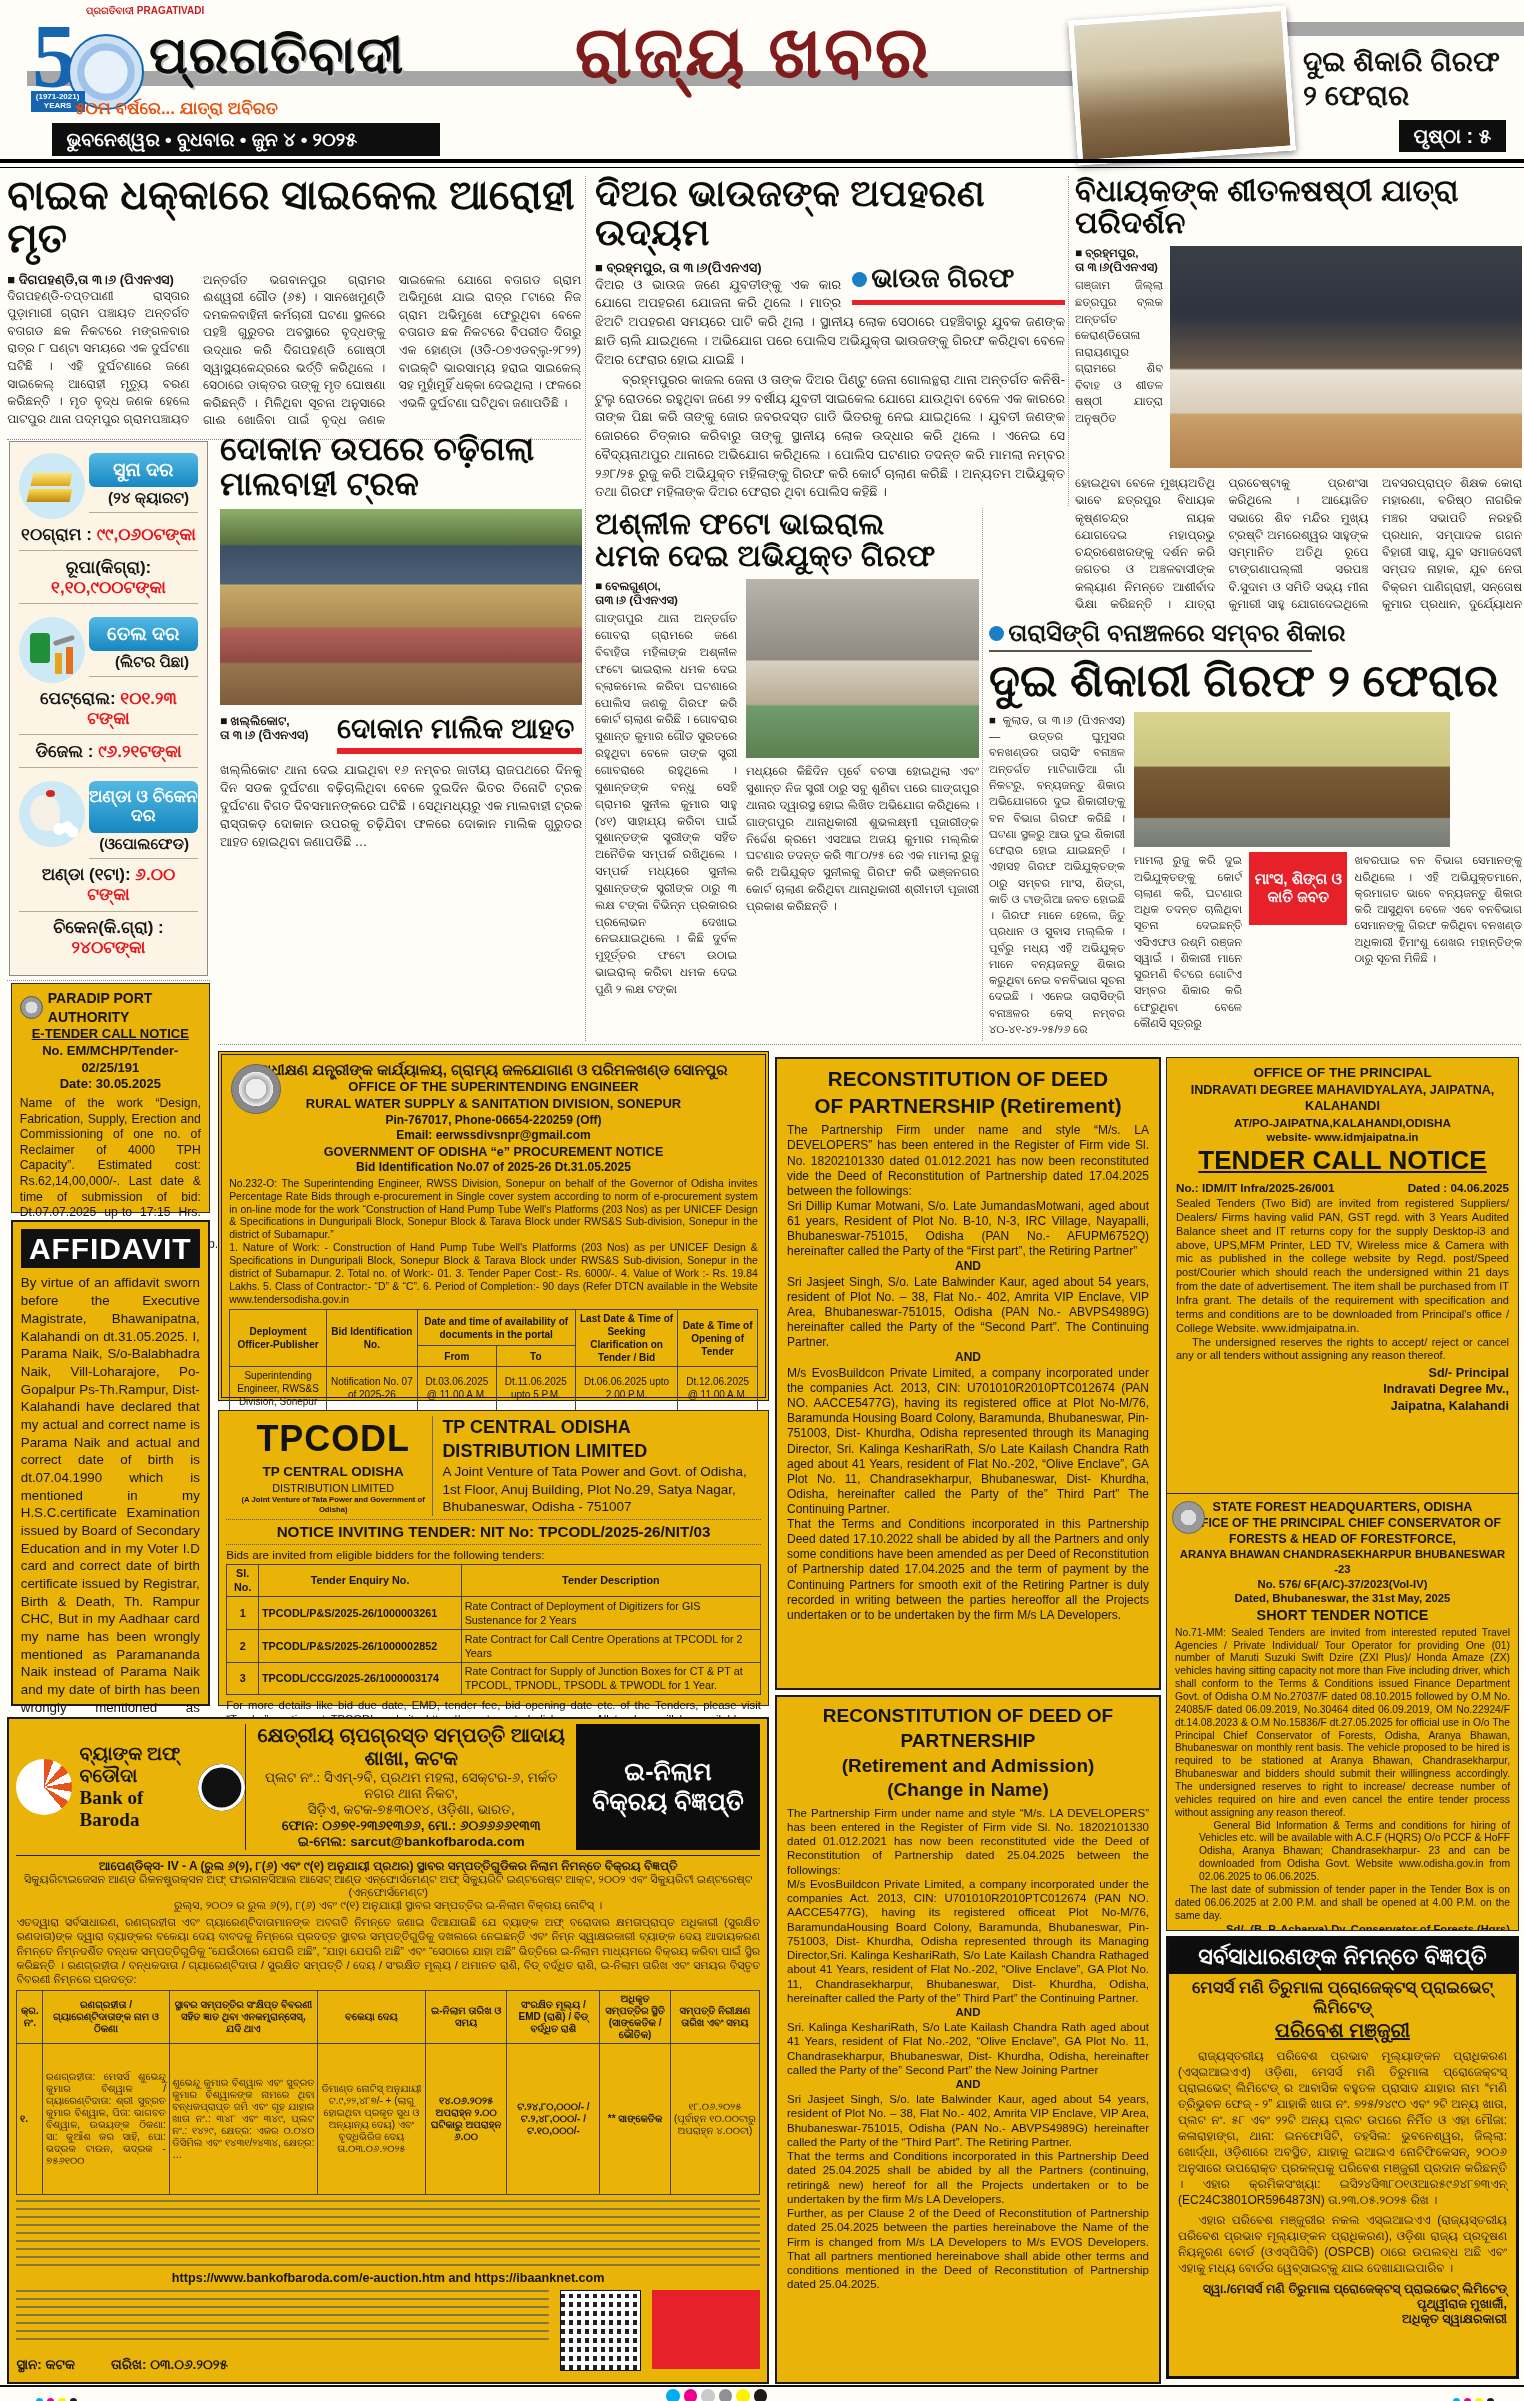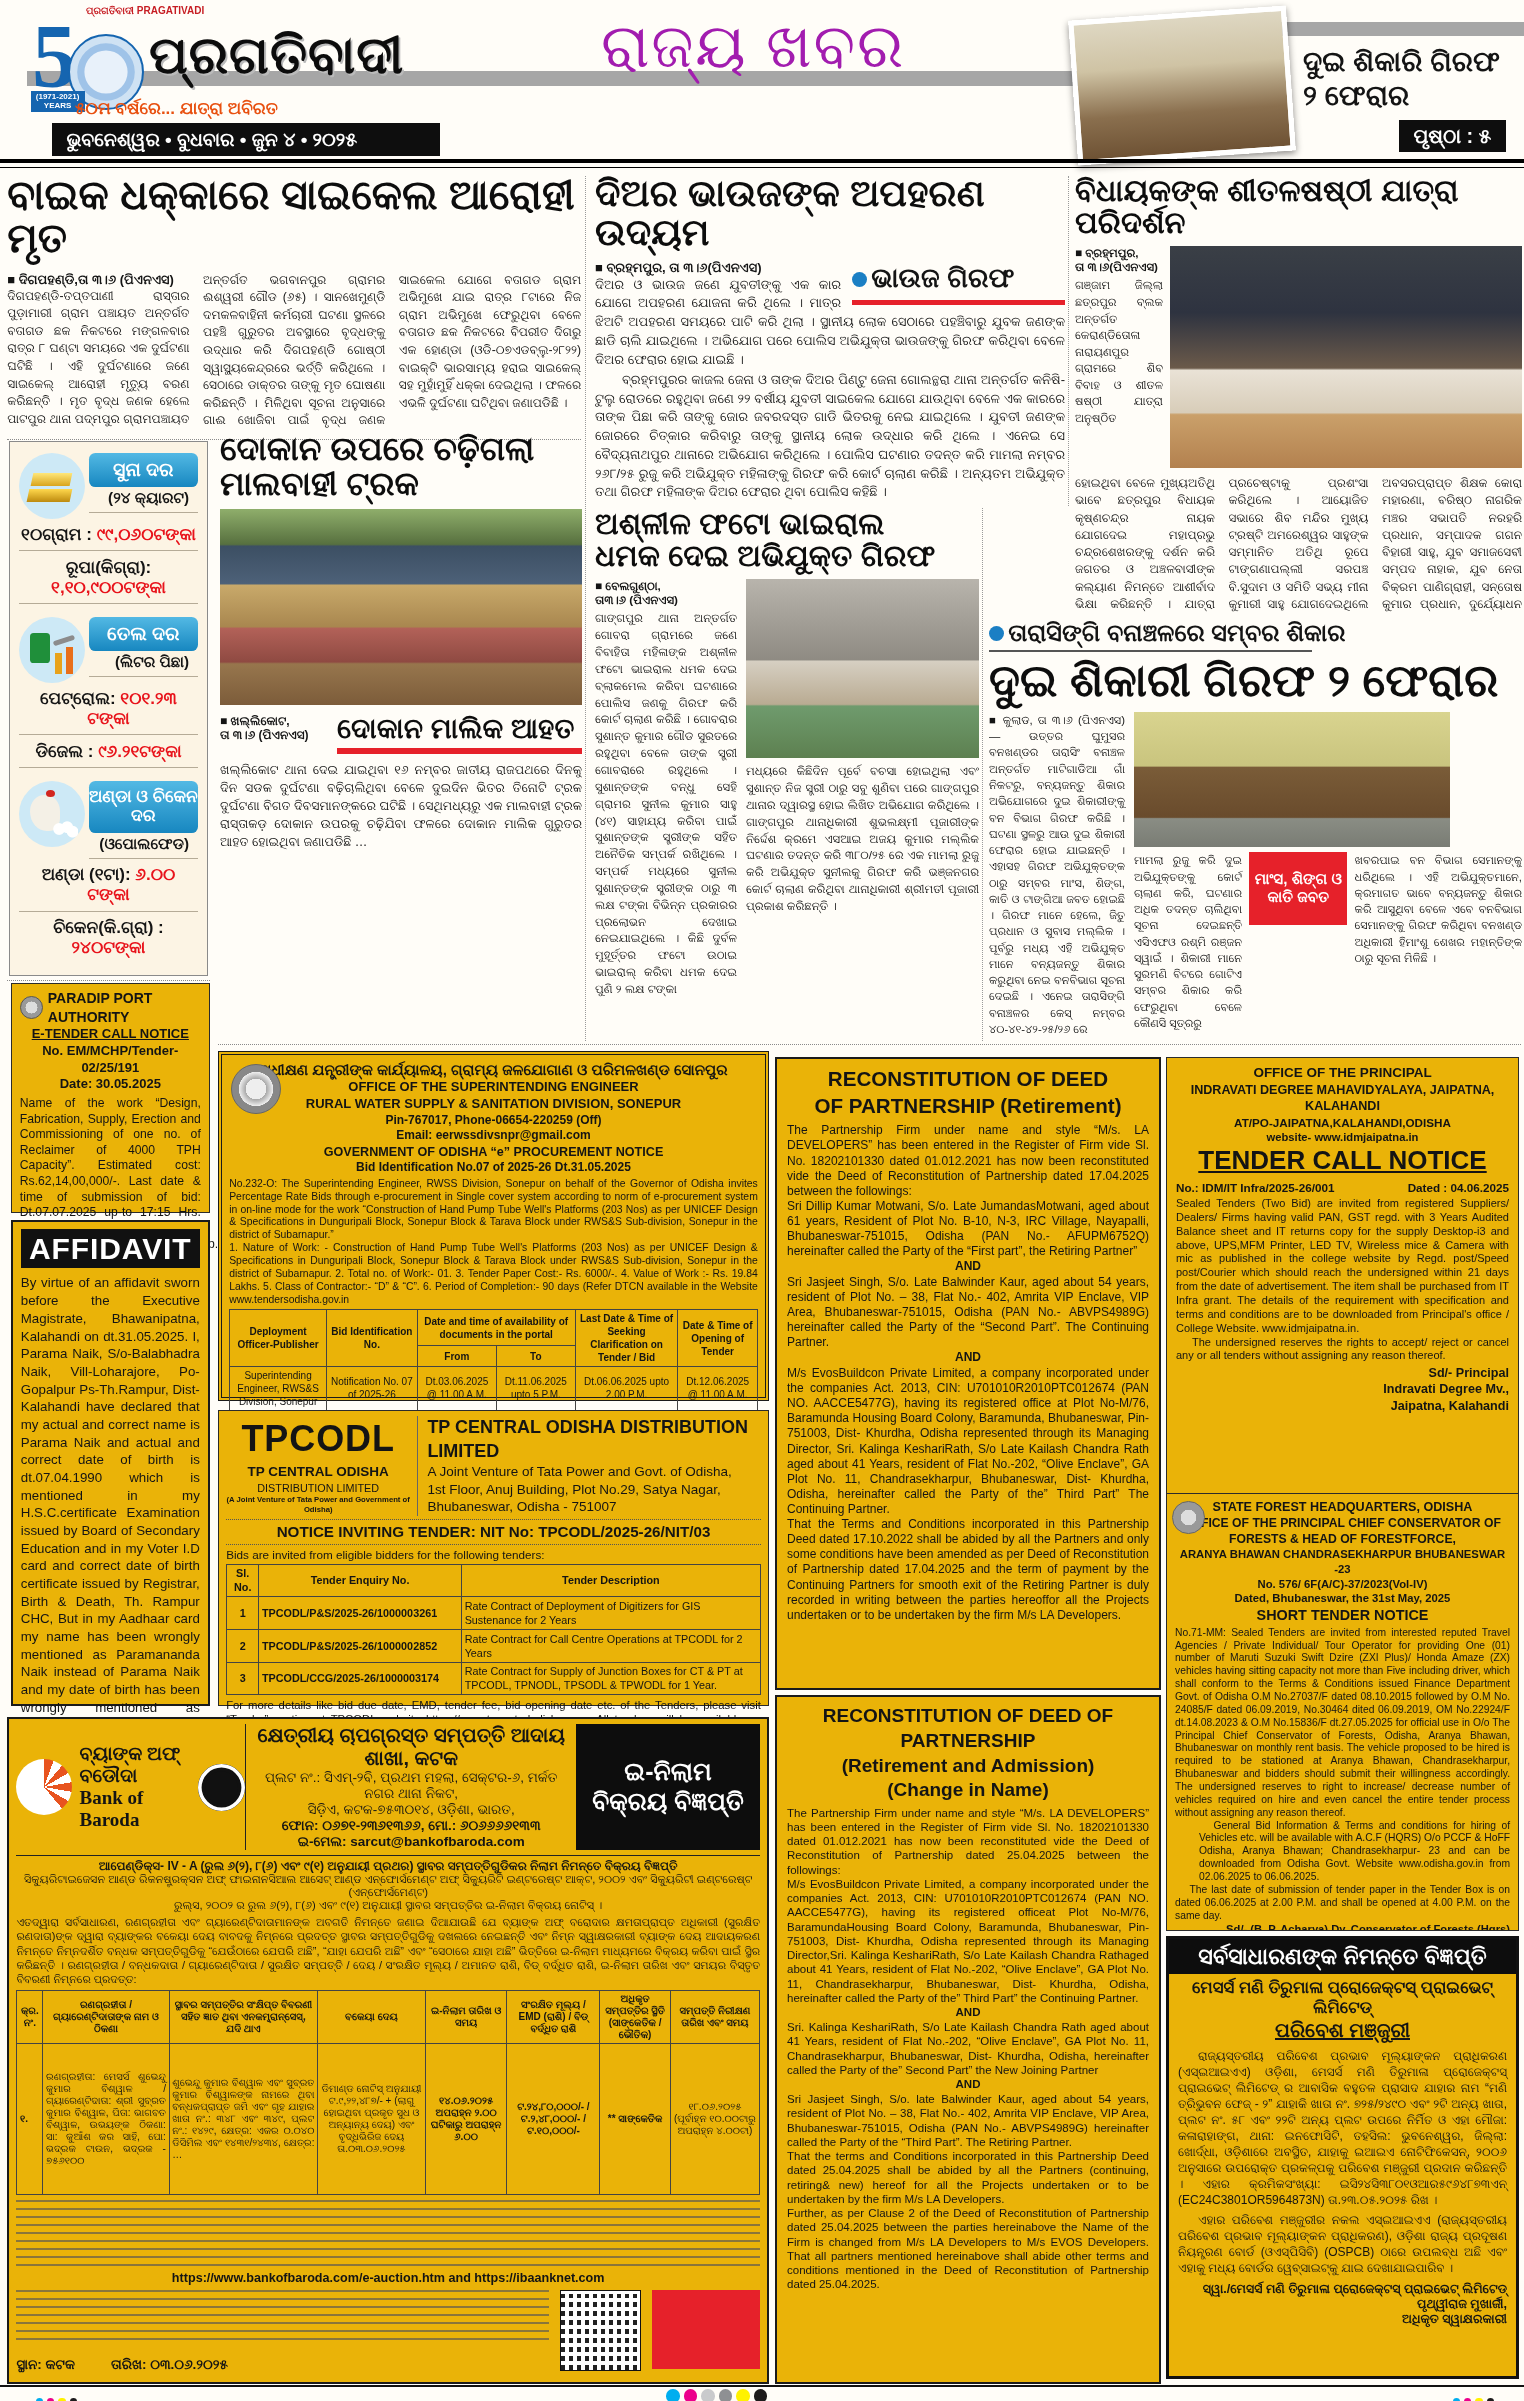--- a/index.html
+++ b/index.html
@@ -14,21 +14,21 @@
   
   .graybar{background:#a6a6a6;}
   .brand-mini{color:#c61d23;font-size:10px;font-weight:bold;}
   .fifty{font-size:90px;line-height:.9;font-weight:900;color:#1565b0;font-family:"Liberation Serif",serif;}
   .emblem{border-radius:50%;background:#e8f1fa;border:2.7px solid #1565b0;
           box-shadow:inset 0 0 0 7.2px #cfe2f3, inset 0 0 0 14.4px #9fc3e8;}
   .yearsbox{background:#1565b0;color:#fff;font-size:8px;line-height:1.1;padding:1.8px 3.6px;text-align:center;font-weight:bold;}
   .brandname{font-size:52px;font-weight:900;letter-spacing:0.9px;color:#0c0c0c;text-shadow:1.8px 1.8px 0 #bbb;}
   .tagline{color:#e8500f;font-size:17px;font-weight:bold;}
   .datebar{background:#0e0e0e;color:#fff;font-size:19px;font-weight:bold;line-height:33px;padding:0 14.4px;}
-  .sectitle{font-size:61px;font-weight:400;color:#a21caf;letter-spacing:1.8px;}
+  .sectitle{font-size:72px;font-weight:700;color:#7f1d1d;letter-spacing:1.8px;}
   .photo{background:#c9b99a;}
   .promo-photo{border:5.4px solid #fff;box-shadow:0 2.7px 7.2px rgba(0,0,0,.45);transform:rotate(-4deg);
       background:linear-gradient(180deg,#ded7c2 0%,#cfc3a4 35%,#8a6f4e 70%,#6e5234 100%);}
   .promo-head{font-size:28px;font-weight:900;line-height:1.22;}
   .pagebox{background:#0e0e0e;color:#fff;font-size:20px;font-weight:bold;padding:4.5px 14.4px;}
   .mastrule{border-top:4.5px solid #000;border-bottom:1.8px solid #000;height:3.6px;}
   
   .hl{font-weight:900;color:#0d0d0d;line-height:1.06;}
   .dl{font-weight:bold;font-size:13px;}
   .bodytx{font-size:12.2px;line-height:1.44;}
@@ -306,21 +306,21 @@
         <td>Dt.06.06.2025 upto 2.00 P.M.</td>
         <td>Dt.12.06.2025 @ 11.00 A.M.</td>
       </tr>
     </tbody>
       </table>
     <div class="r b" style="font-size:11.2px;margin-top:2.7px;">Sd/- Superintending Engineer, RWS&amp;S Division Sonepur</div>
   </div>
 
   <div class="abs notice nb2 en" style="left:218px;top:1410px;width:551px;height:296px;padding:5.4px 7.2px;box-sizing:border-box;">
     <div style="display:flex;gap:9px;">
-      <div class="c" style="width:184px;flex:none;border-right:0.9px solid #666;padding-right:7.2px;">
+      <div class="c" style="width:184px;flex:none;border-right:0.9px solid #666;padding-right:7.2px;margin-left:15px;">
         <div class="b" style="font-size:36px;letter-spacing:0.9px;">TPCODL</div>
         <div class="b" style="font-size:13.5px;">TP CENTRAL ODISHA</div>
         <div style="font-size:10.8px;">DISTRIBUTION LIMITED</div>
         <div class="b" style="font-size:7.7px;">(A Joint Venture of Tata Power and Government of Odisha)</div>
       </div>
       <div style="flex:1;">
         <div class="b" style="font-size:18px;">TP CENTRAL ODISHA DISTRIBUTION LIMITED</div>
         <div style="font-size:13.5px;">A Joint Venture of Tata Power and Govt. of Odisha,</div>
         <div style="font-size:13.5px;">1st Floor, Anuj Building, Plot No.29, Satya Nagar,</div>
         <div style="font-size:13.5px;">Bhubaneswar, Odisha - 751007</div>

